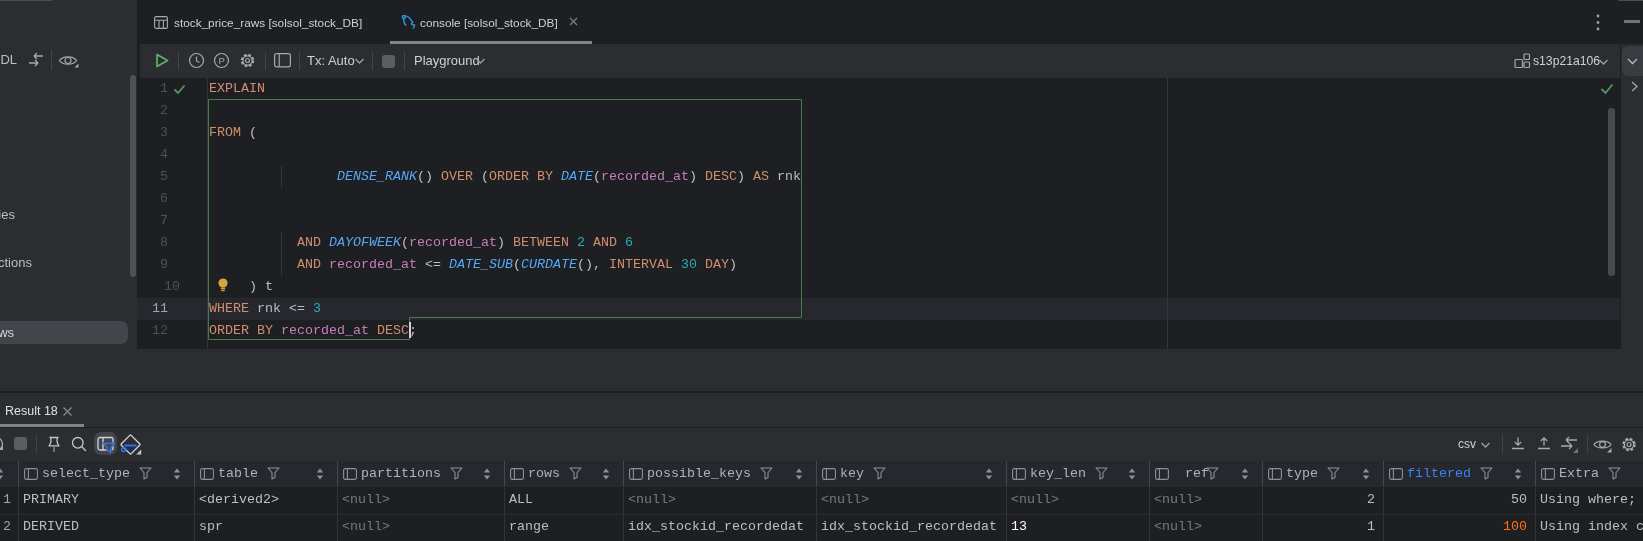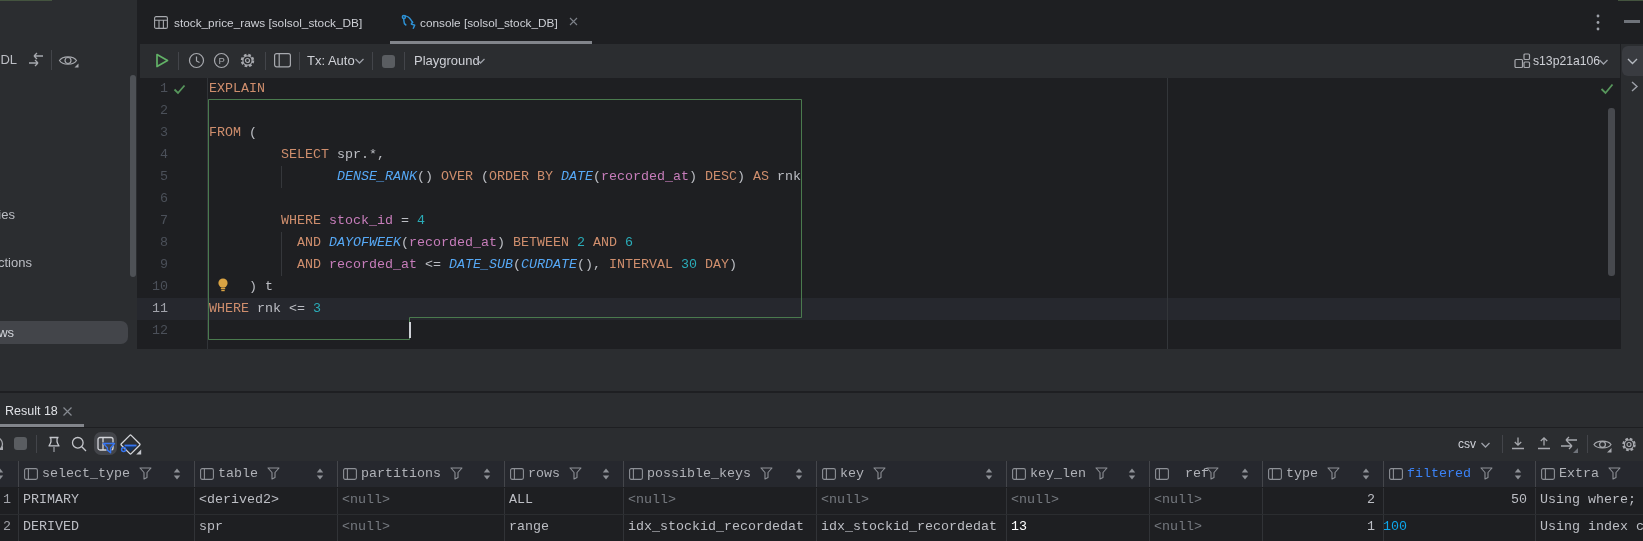--- a/index.html
+++ b/index.html
@@ -153,37 +153,36 @@
 
   <div class="abs mono cl" style="left:0;top:0;width:31px;text-align:right;color:#4b5059;">1</div>
   <div class="abs mono cl" style="left:0;top:22px;width:31px;text-align:right;color:#4b5059;">2</div>
   <div class="abs mono cl" style="left:0;top:44px;width:31px;text-align:right;color:#4b5059;">3</div>
   <div class="abs mono cl" style="left:0;top:66px;width:31px;text-align:right;color:#4b5059;">4</div>
   <div class="abs mono cl" style="left:0;top:88px;width:31px;text-align:right;color:#4b5059;">5</div>
   <div class="abs mono cl" style="left:0;top:110px;width:31px;text-align:right;color:#4b5059;">6</div>
   <div class="abs mono cl" style="left:0;top:132px;width:31px;text-align:right;color:#4b5059;">7</div>
   <div class="abs mono cl" style="left:0;top:154px;width:31px;text-align:right;color:#4b5059;">8</div>
   <div class="abs mono cl" style="left:0;top:176px;width:31px;text-align:right;color:#4b5059;">9</div>
-  <div class="abs mono cl" style="left:0;top:198px;width:31px;text-align:right;color:#4b5059;">10</div>
+  <div class="abs mono cl" style="left:12px;top:198px;width:31px;text-align:right;color:#4b5059;">10</div>
   <div class="abs mono cl" style="left:0;top:220px;width:31px;text-align:right;color:#a1a3ab;">11</div>
   <div class="abs mono cl" style="left:0;top:242px;width:31px;text-align:right;color:#4b5059;">12</div>
 
   <svg class="abs" style="left:36px;top:6px;" width="13" height="11" viewBox="0 0 13 11">
     <path d="M1.5,5.5 L5,9 L11.5,1.5" fill="none" stroke="#57965c" stroke-width="1.8"></path>
   </svg>
 
   <div class="abs mono cl" style="left:72px;top:0;"><span class="kw">EXPLAIN</span></div>
   <div class="abs mono cl" style="left:72px;top:44px;"><span class="kw">FROM</span><span class="pl"> (</span></div>
-  <div class="abs mono cl" style="left:72px;top:66px;"><span class="pl">         </span><span class="kw">SELECT</span><span class="pl"> spr.*,</span></div>
   <div class="abs mono cl" style="left:72px;top:88px;"><span class="pl">                </span><span class="fn">DENSE_RANK</span><span class="pl">() </span><span class="kw">OVER</span><span class="pl"> (</span><span class="kw">ORDER BY</span><span class="pl"> </span><span class="fn">DATE</span><span class="pl">(</span><span class="col">recorded_at</span><span class="pl">) </span><span class="kw">DESC</span><span class="pl">) </span><span class="kw">AS</span><span class="pl"> rnk</span></div>
-  <div class="abs mono cl" style="left:72px;top:132px;"><span class="pl">         </span><span class="kw">WHERE</span><span class="pl"> </span><span class="col">stock_id</span><span class="pl"> = </span><span class="num">4</span></div>
   <div class="abs mono cl" style="left:72px;top:154px;"><span class="pl">           </span><span class="kw">AND</span><span class="pl"> </span><span class="fn">DAYOFWEEK</span><span class="pl">(</span><span class="col">recorded_at</span><span class="pl">) </span><span class="kw">BETWEEN</span><span class="pl"> </span><span class="num">2</span><span class="pl"> </span><span class="kw">AND</span><span class="pl"> </span><span class="num">6</span></div>
   <div class="abs mono cl" style="left:72px;top:176px;"><span class="pl">           </span><span class="kw">AND</span><span class="pl"> </span><span class="col">recorded_at</span><span class="pl"> &lt;= </span><span class="fn">DATE_SUB</span><span class="pl">(</span><span class="fn">CURDATE</span><span class="pl">(), </span><span class="kw">INTERVAL</span><span class="pl"> </span><span class="num">30</span><span class="pl"> </span><span class="kw">DAY</span><span class="pl">)</span></div>
   <div class="abs mono cl" style="left:72px;top:198px;"><span class="pl">     ) t</span></div>
   <div class="abs mono cl" style="left:72px;top:220px;"><span class="kw">WHERE</span><span class="pl"> rnk &lt;= </span><span class="num">3</span></div>
+  <div class="abs mono cl" style="left:72px;top:242px;"><span class="kw">ORDER BY</span><span class="pl"> </span><span class="col">recorded_at</span><span class="pl"> </span><span class="kw">DESC</span><span class="pl">;</span></div>
 
   <div class="abs" style="left:272px;top:244px;width:1.5px;height:16px;background:#ced0d6;"></div>
 
   <svg class="abs" style="left:80px;top:199px;" width="12" height="16" viewBox="0 0 12 16">
     <circle cx="6" cy="6" r="4.6" fill="#d9a343"></circle>
     <rect x="3.8" y="10.6" width="4.4" height="1.6" fill="#d9a343"></rect>
     <rect x="4.3" y="12.8" width="3.4" height="1.4" fill="#d9a343"></rect>
   </svg>
 
   <div class="abs" style="left:1471px;top:30px;width:7px;height:168px;background:#47494e;border-radius:3px;"></div>
@@ -468,16 +467,16 @@
 <div class="abs mono" style="left:1540px;top:492px;color:#bcbec4;">Using where; Us</div>
 <div class="abs mono" style="left:23px;top:519px;color:#bcbec4;">DERIVED</div>
 <div class="abs mono" style="left:199px;top:519px;color:#bcbec4;">spr</div>
 <div class="abs mono" style="left:342px;top:519px;color:#75797f;">&lt;null&gt;</div>
 <div class="abs mono" style="left:509px;top:519px;color:#bcbec4;">range</div>
 <div class="abs mono" style="left:628px;top:519px;color:#bcbec4;">idx_stockid_recordedat</div>
 <div class="abs mono" style="left:821px;top:519px;color:#bcbec4;">idx_stockid_recordedat</div>
 <div class="abs mono" style="left:1011px;top:519px;color:#ffffff;">13</div>
 <div class="abs mono" style="left:1154px;top:519px;color:#75797f;">&lt;null&gt;</div>
 <div class="abs mono" style="left:1262px;top:519px;width:113px;text-align:right;color:#bcbec4;">1</div>
-<div class="abs mono" style="left:1383px;top:519px;width:144px;text-align:left;color:#0ea5e9;">100</div>
+<div class="abs mono" style="left:1383px;top:519px;width:144px;text-align:right;color:#f97316;">100</div>
 <div class="abs mono" style="left:1540px;top:519px;color:#bcbec4;">Using index con</div>
 
 </div>
 
 </body></html>

